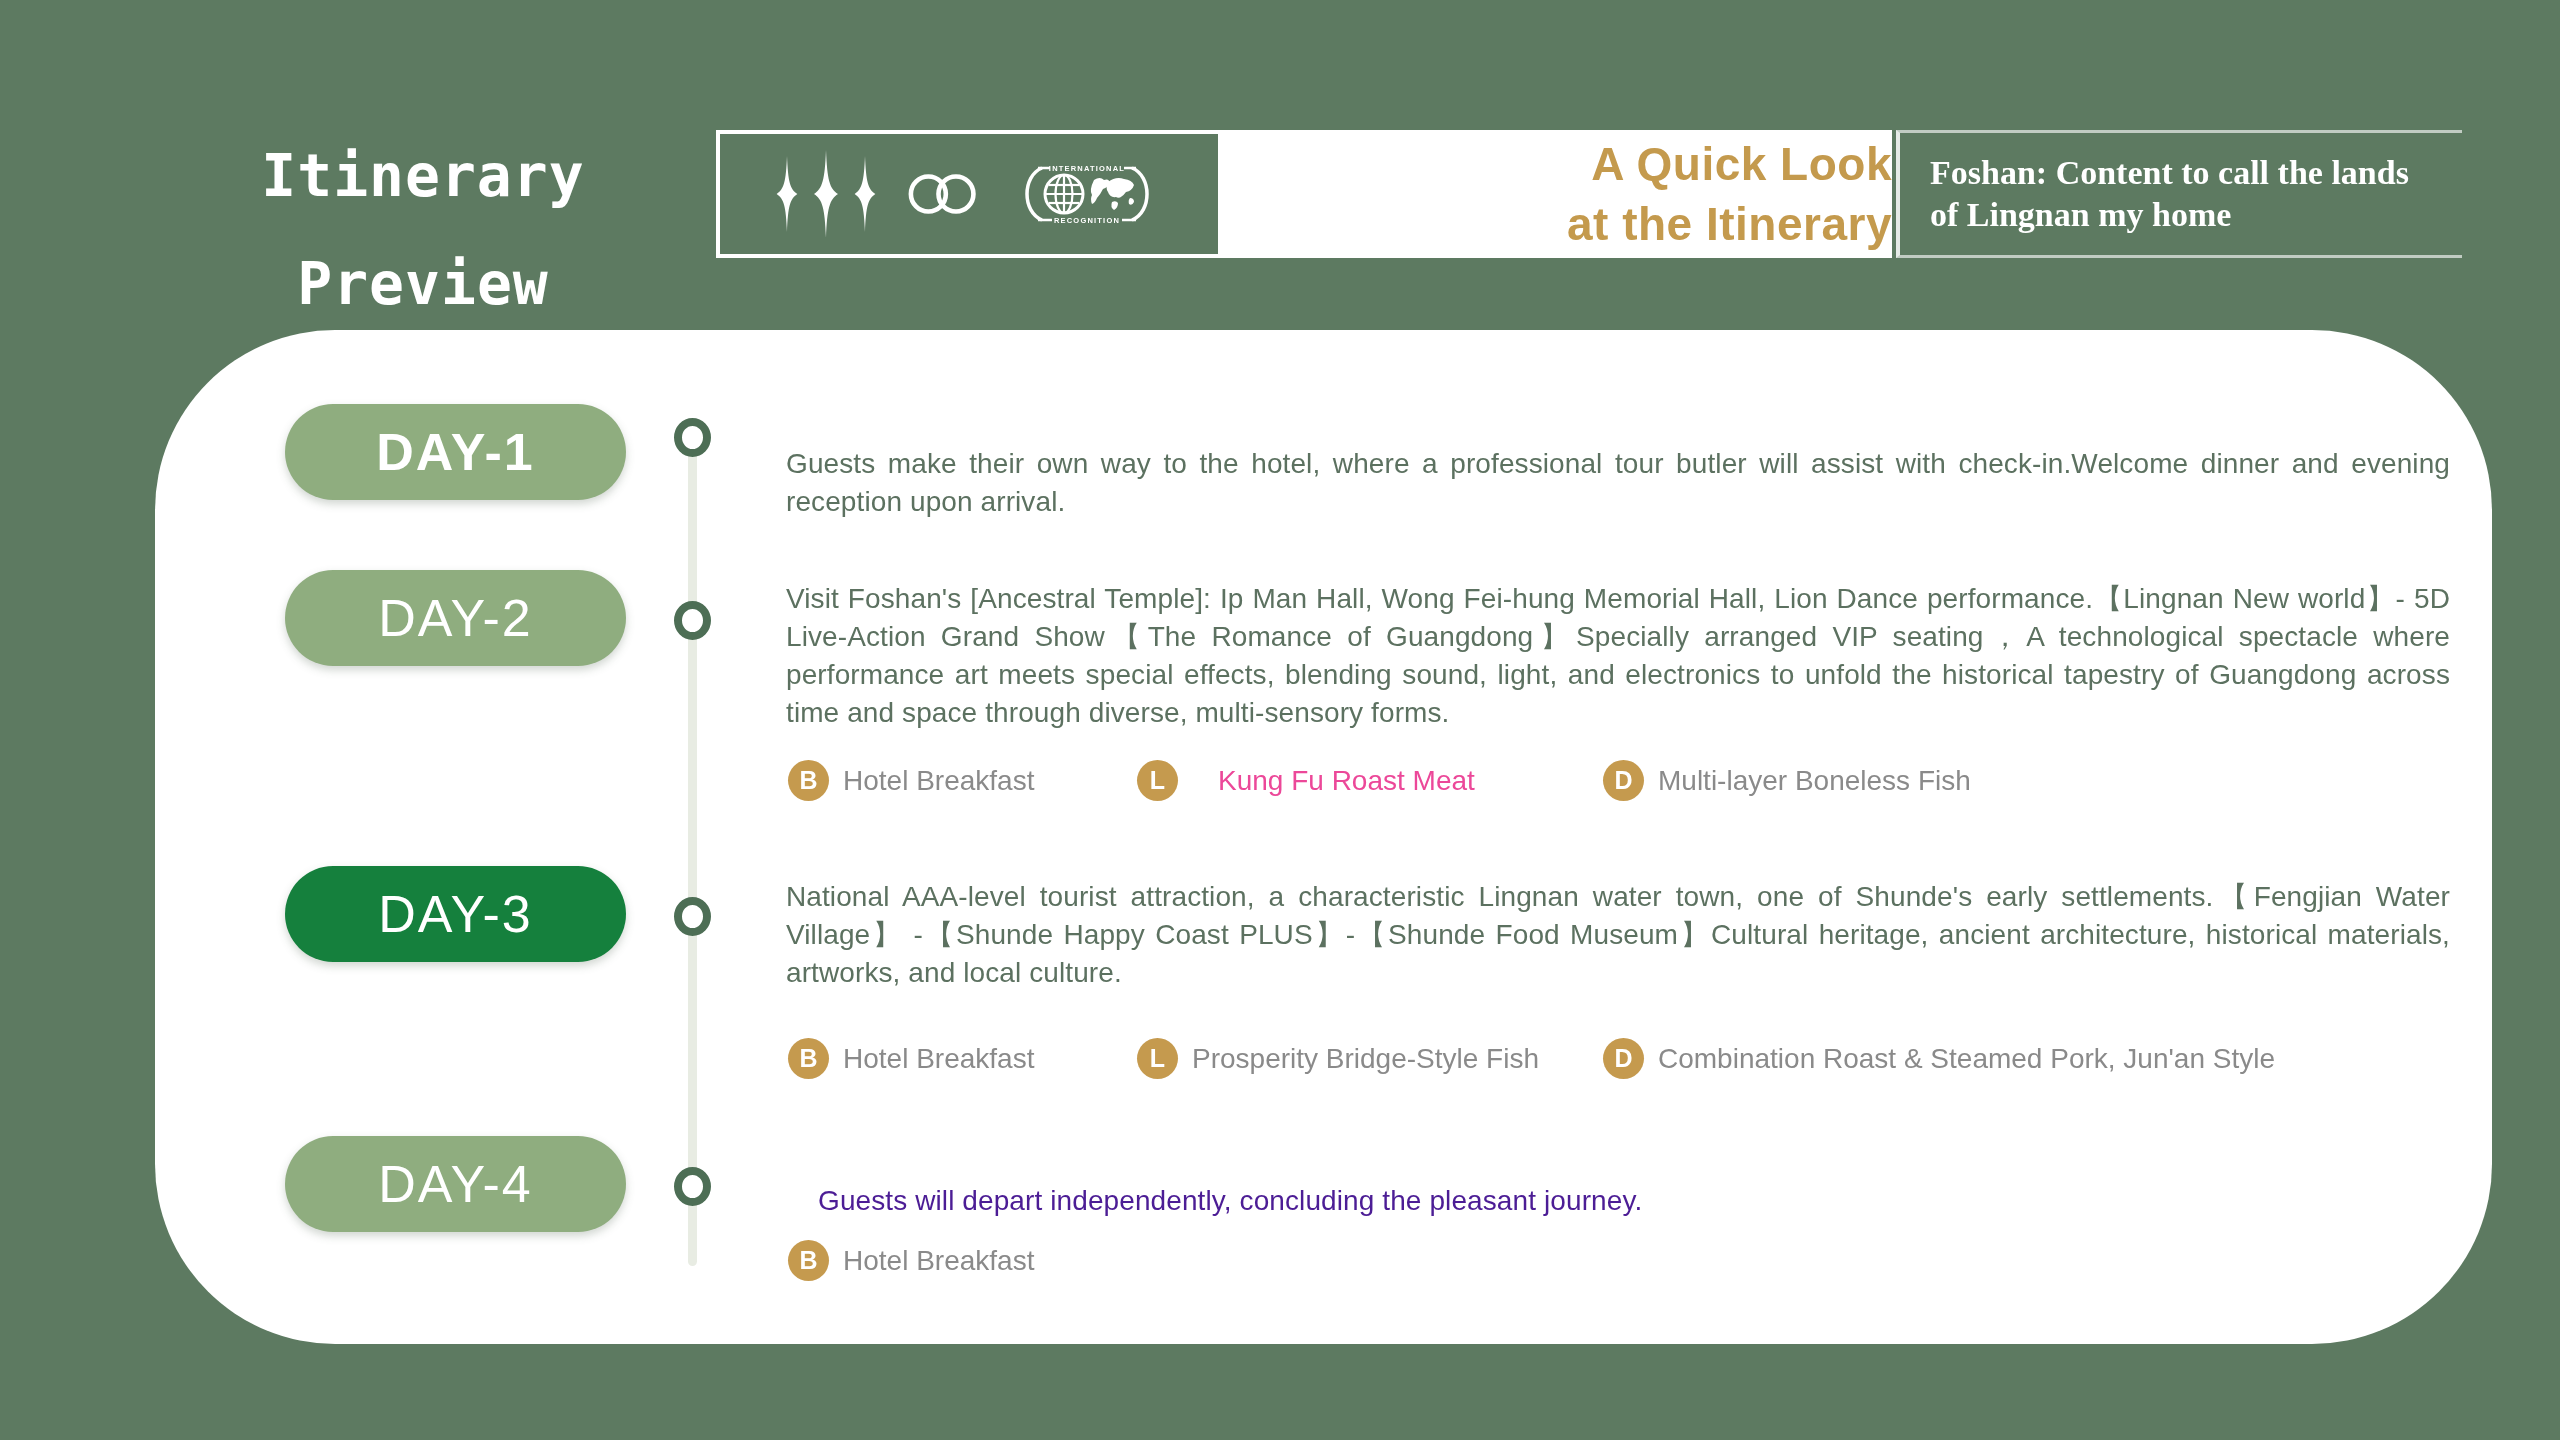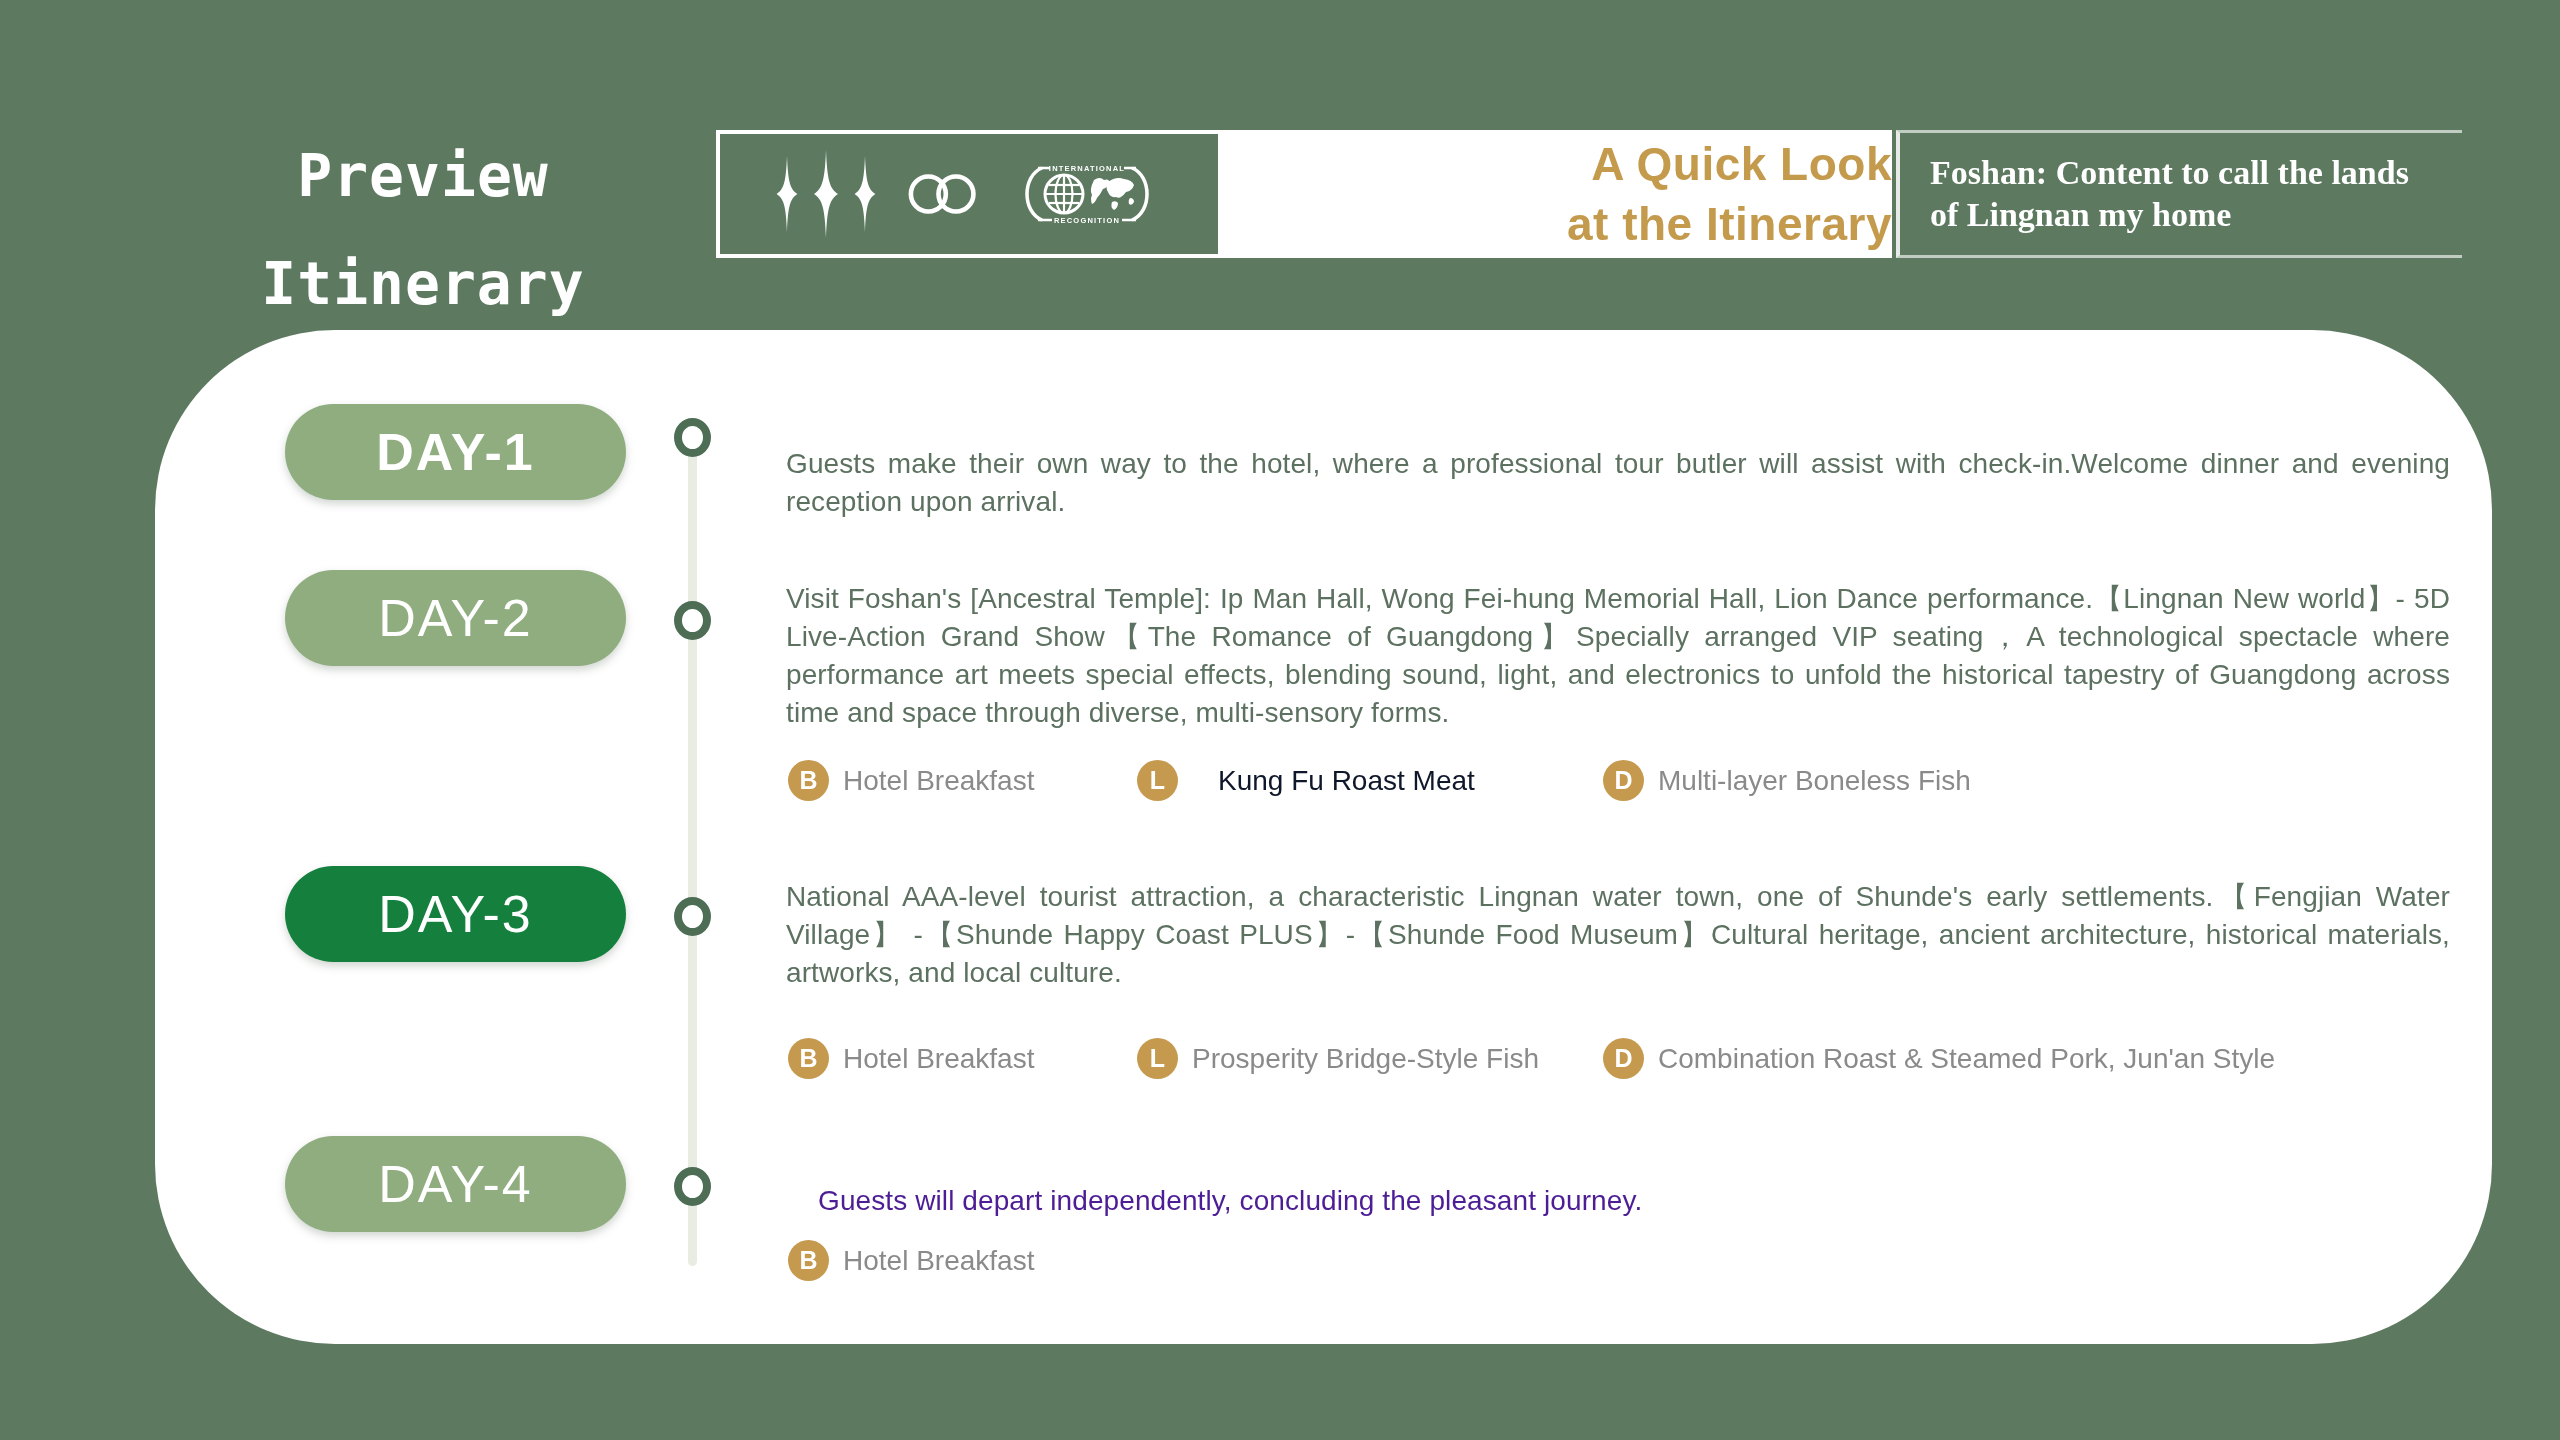--- a/index.html
+++ b/index.html
@@ -94,22 +94,22 @@
     display:flex;align-items:center;justify-content:center;flex:0 0 auto;
   }
   .meal-name{margin-left:14px;color:#8a8a8a;font-size:28px;}
 </style>
 </head>
 <body>
 
 <div class="slide" style="background: rgb(93, 122, 97);">
 
   <div class="page-title">
+    <div>Itinerary</div>
     <div>Preview</div>
-    <div>Itinerary</div>
   </div>
 
   <div class="band logo-box" style="position:absolute;">
     <div class="sparkles">
       <svg width="22" height="76" viewBox="0 0 30 110">
           <path d="M15 0 C16.5 38 19.5 48 30 55 C19.5 62 16.5 72 15 110 C13.5 72 10.5 62 0 55 C10.5 48 13.5 38 15 0 Z" fill="#ffffff"></path>
         </svg>
       <svg width="24" height="88" viewBox="0 0 30 110">
           <path d="M15 0 C16.5 38 19.5 48 30 55 C19.5 62 16.5 72 15 110 C13.5 72 10.5 62 0 55 C10.5 48 13.5 38 15 0 Z" fill="#ffffff"></path>
         </svg>
@@ -172,21 +172,21 @@
     </div>
     <div class="timeline-node" style="border-color: rgb(77, 110, 85);"></div>
     <div class="day-description" style="color: rgb(92, 113, 96);">Visit Foshan's [Ancestral Temple]: Ip Man Hall, Wong Fei-hung Memorial Hall, Lion Dance performance.【Lingnan New world】- 5D Live-Action Grand Show【The Romance of Guangdong】Specially arranged VIP seating，A technological spectacle where performance art meets special effects, blending sound, light, and electronics to unfold the historical tapestry of Guangdong across time and space through diverse, multi-sensory forms.</div>
     <div class="meals">
           <div class="meal m0">
     <span class="meal-badge" style="background: rgb(197, 154, 78);">B</span>
     <span class="meal-name" style="color: rgb(138, 138, 138);">Hotel Breakfast</span>
   </div>
           <div class="meal m1">
     <span class="meal-badge" style="background: rgb(197, 154, 78);">L</span>
-    <span class="meal-name" style="color: #0f172a; margin-left: 40px;">Kung Fu Roast Meat</span>
+    <span class="meal-name" style="color: #ec4899; margin-left: 40px;">Kung Fu Roast Meat</span>
   </div>
           <div class="meal m2">
     <span class="meal-badge" style="background: rgb(197, 154, 78);">D</span>
     <span class="meal-name" style="color: rgb(138, 138, 138);">Multi-layer Boneless Fish</span>
   </div>
         </div>
   </div>
       <div class="day-row r2">
     <div class="day-pill" style="background: #15803d;">
       <span class="day-pill-label">DAY-3</span>

